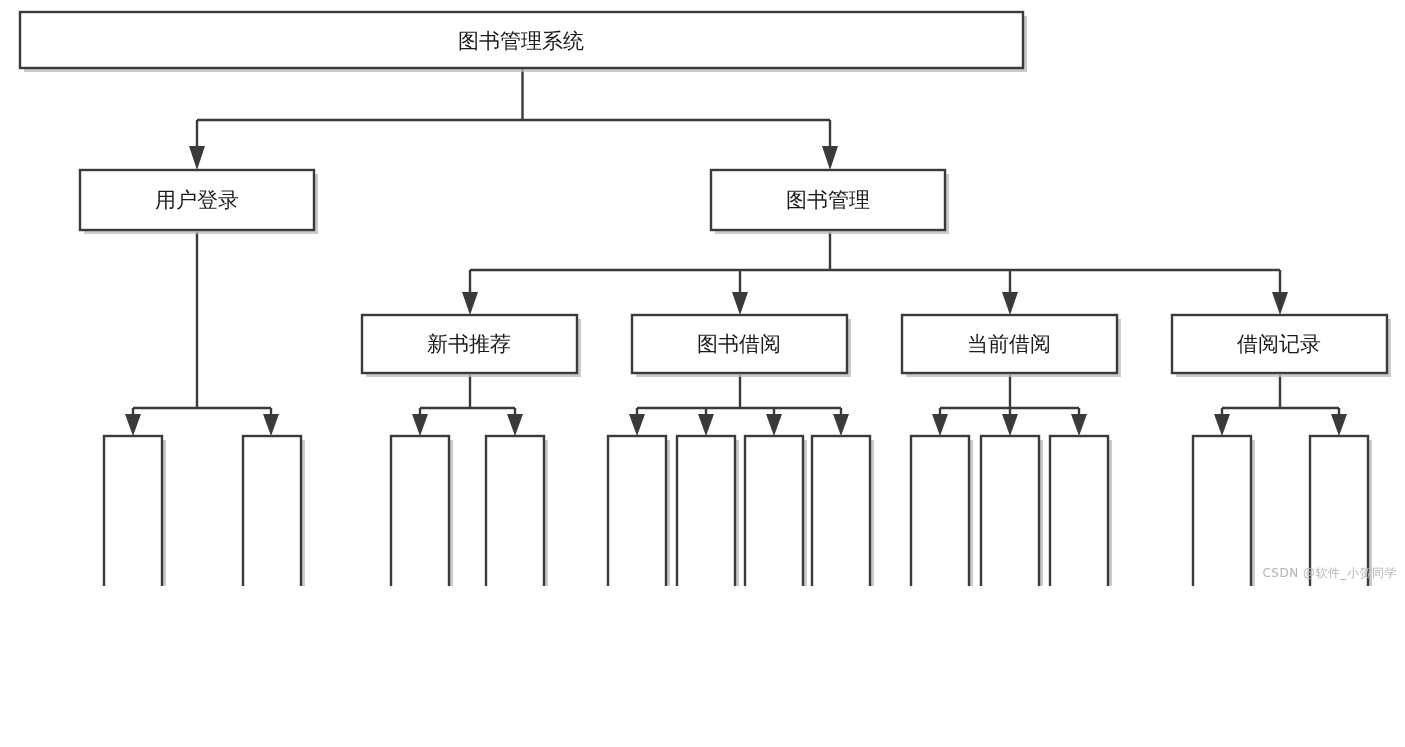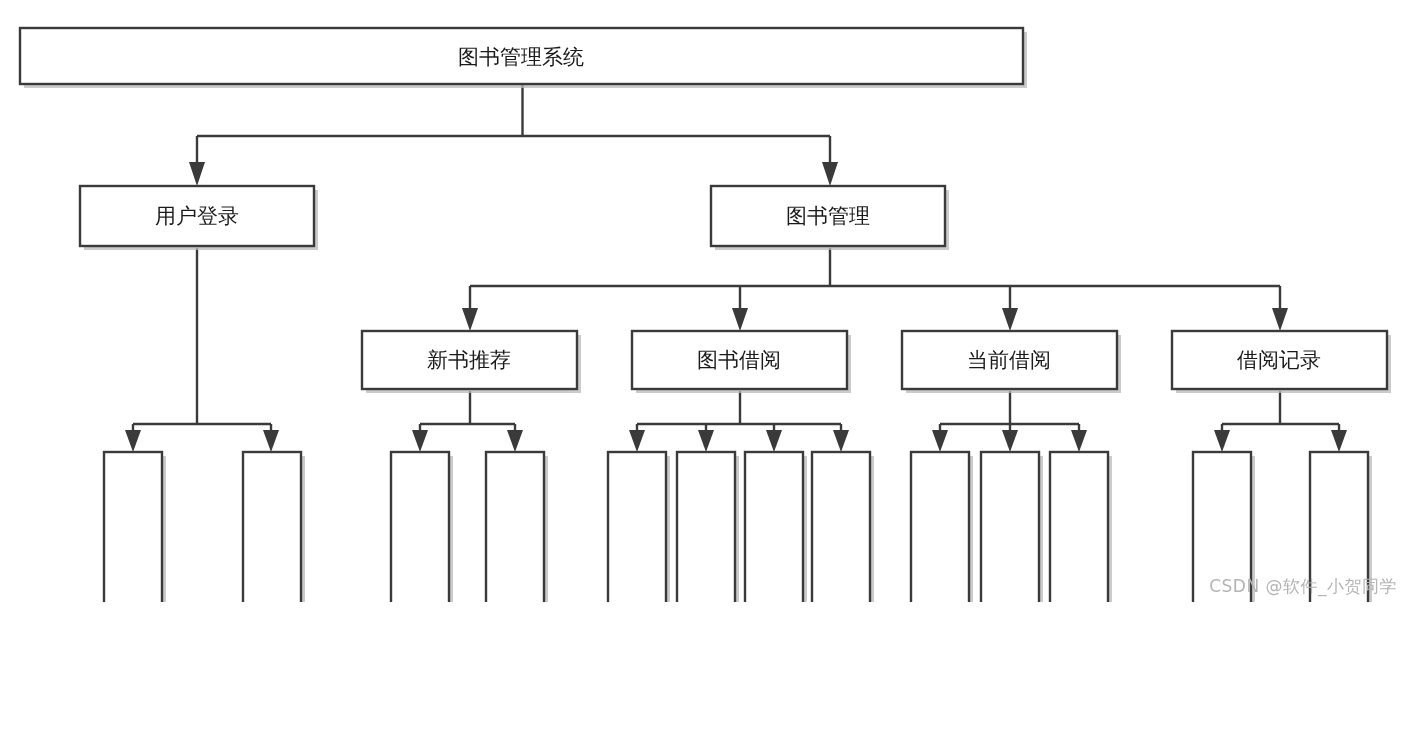--- a/index.html
+++ b/index.html
@@ -9,21 +9,20 @@
   }
   body {
     font-family: "DejaVu Sans", "Liberation Sans", sans-serif;
   }
   #canvas {
     position: relative;
     width: 1405px;
     height: 586px;
     background: #ffffff;
     overflow: hidden;
-    margin-top: 16px;
   }
   svg.diagram {
     position: absolute;
     left: 0;
     top: 0;
     width: 1405px;
     height: 747px;
   }
   .node-rect {
     fill: #ffffff;
@@ -63,21 +62,21 @@
     color: #1a1a1a;
     letter-spacing: 1px;
     pointer-events: none;
     white-space: nowrap;
   }
   .watermark {
     position: absolute;
     right: 8px;
     bottom: 4px;
     font-family: "DejaVu Sans", "Liberation Sans", sans-serif;
-    font-size: 17px;
+    font-size: 12px;
     color: #b4b4b4;
     letter-spacing: 0.5px;
     white-space: nowrap;
   }
 </style>
 </head>
 <body>
 
 <div id="canvas">
 

